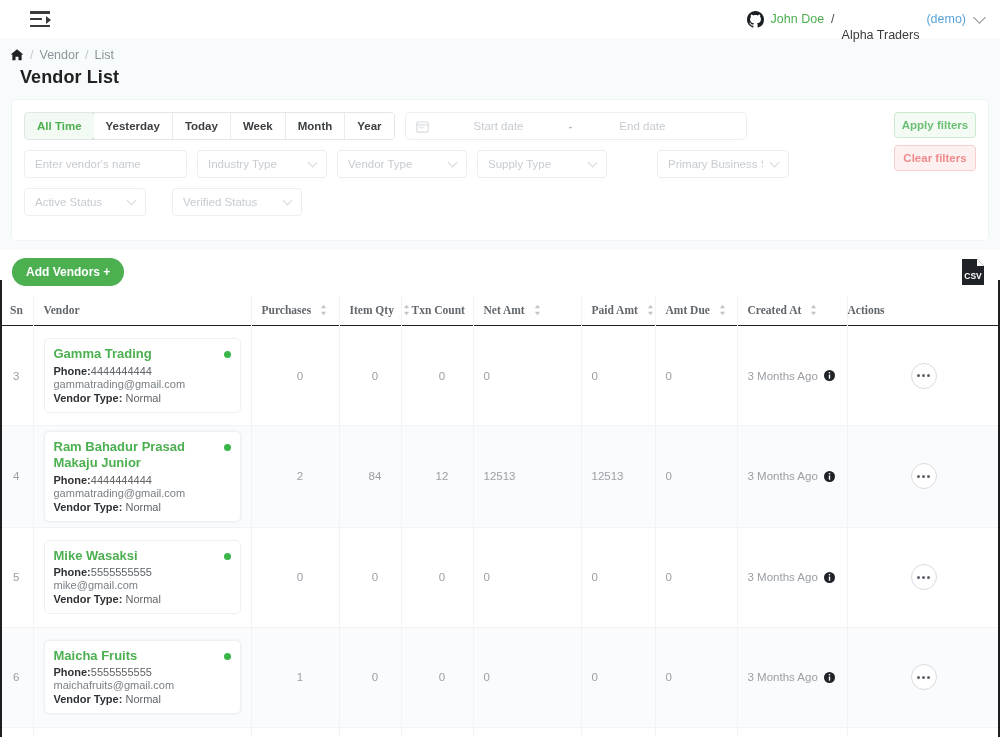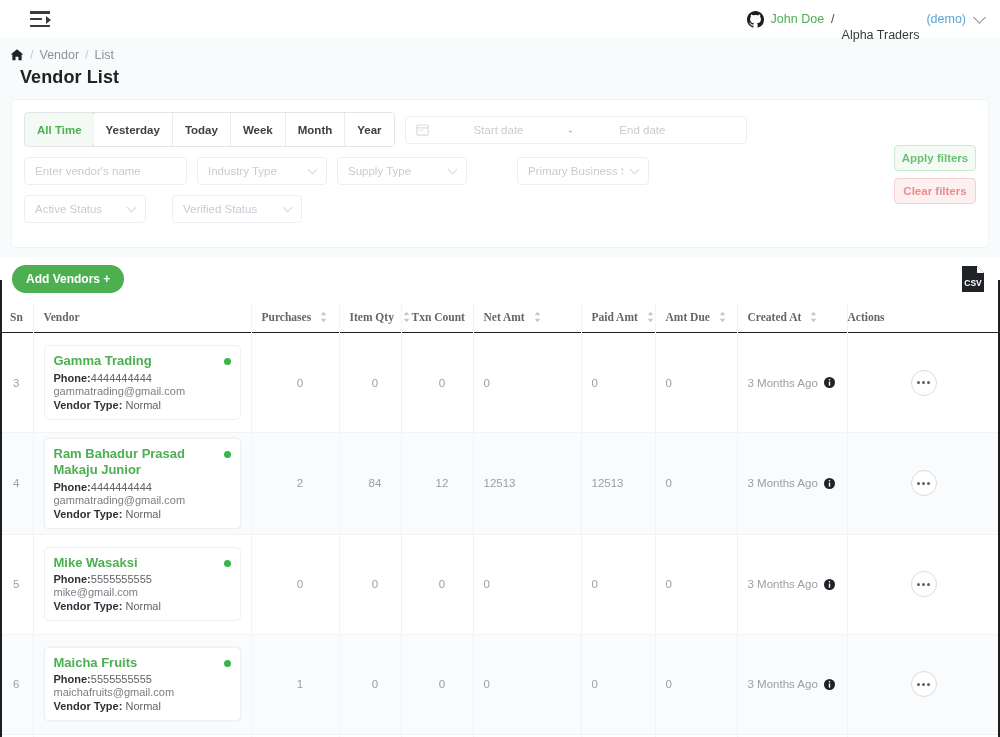--- a/index.html
+++ b/index.html
@@ -69,21 +69,21 @@
     margin: 12px 12px 0 12px;
     background: #ffffff;
     border-radius: 4px;
     padding: 12px 12px 14px 12px;
     position: relative;
     box-shadow: 0 0 0 1px #f0f3f5;
   }
   .frow { display: flex; align-items: center; gap: 10px; margin-bottom: 10px; }
   .frow:last-child { margin-bottom: 0; }
 
-  .seg { display: flex; border: 1px solid #e2e6e9; border-radius: 4px; overflow: hidden; height: 35px; }
+  .seg { display: flex; border: 1px solid #e2e6e9; border-radius: 4px; overflow: hidden; height: 28px; }
   .seg div {
     padding: 0 12px; display: flex; align-items: center; font-size: 11.5px; font-weight: bold;
     color: #3c4043; border-right: 1px solid #e9ecef; cursor: pointer; background: #fff; white-space: nowrap;
   }
   .seg div:last-child { border-right: none; }
   .seg div.active {
     color: #4caf50; background: #f3faf4; border: 1px solid #86ca8c; border-radius: 3px; margin: -1px;
   }
 
   .daterange {
@@ -112,21 +112,21 @@
   .w-supply   { width: 130px; }
   .w-primary  { width: 132px; }
   .w-active   { width: 122px; }
   .w-verified { width: 130px; }
 
   .fbtns { position: absolute; right: 12px; top: 12px; display: flex; flex-direction: column; gap: 7px; }
   .btn-apply, .btn-clear {
     width: 82px; height: 26px; border-radius: 4px; font-size: 11.5px; font-weight: bold;
     display: flex; align-items: center; justify-content: center; cursor: pointer;
   }
-  .btn-apply { background: #f4fbf5; color: #6bbf73; border: 1px solid #cbe9ce; margin-top: 33px; }
+  .btn-apply { background: #f4fbf5; color: #6bbf73; border: 1px solid #cbe9ce; }
   .btn-clear { background: #fdf0f0; color: #ef8b8b; border: 1px solid #f7cfcf; }
 
   
   .tablecard { margin: 10px 0 0 0; background: #fff; position: relative; }
   .tabletop { display: flex; align-items: center; justify-content: space-between; padding: 8px 14px 10px 12px; }
   .addbtn {
     background: #4caf50; color: #fff; font-size: 12px; font-weight: bold;
     padding: 7px 14px; border-radius: 16px; cursor: pointer; display: inline-flex; align-items: center; gap: 5px;
   }
   .csv-ico { width: 26px; height: 28px; display: block; cursor: pointer; }
@@ -245,20 +245,24 @@
     </div>
 
     <div class="frow">
       <div class="inp">
         <span>Enter vendor's name</span>
       </div>
       <div class="sel w-industry">
         <span class="txt">Industry Type</span>
         <span class="sel-chev"></span>
       </div>
+      <div class="sel w-vendor">
+        <span class="txt">Vendor Type</span>
+        <span class="sel-chev"></span>
+      </div>
       <div class="sel w-supply">
         <span class="txt">Supply Type</span>
         <span class="sel-chev"></span>
       </div>
       <div class="sel w-primary" style="margin-left:40px">
         <span class="txt">Primary Business Se</span>
         <span class="sel-chev"></span>
       </div>
     </div>
 

